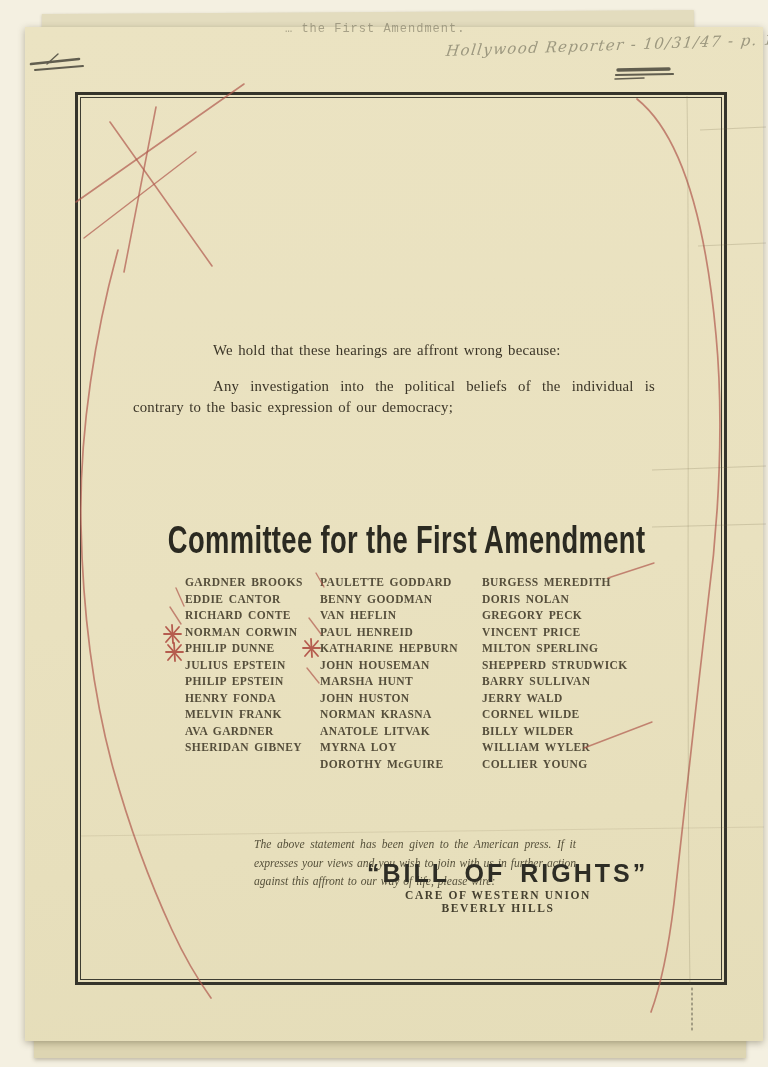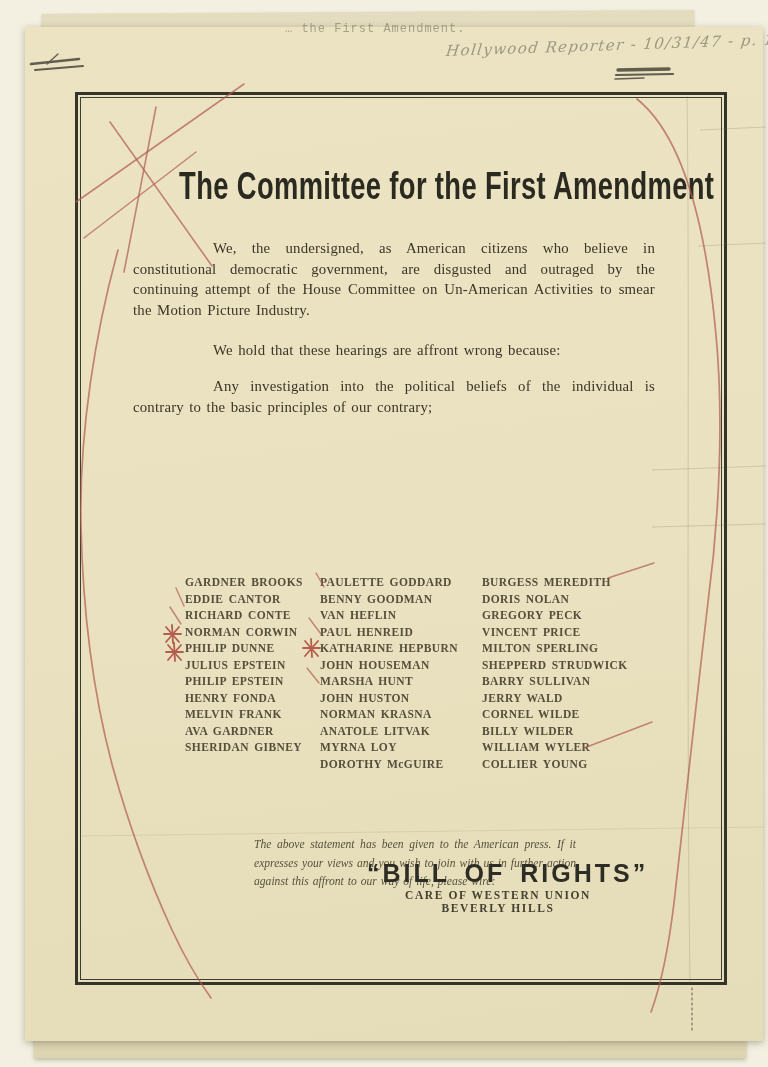--- a/index.html
+++ b/index.html
@@ -105,26 +105,25 @@
 <div class="stage">
 
   <div class="back-sheet"></div>
   <div class="bottom-sheet"></div>
 
   <div class="paper">
     <div class="frame">
       <div class="frame-inner"></div>
     </div>
 
-    <h1 class="title"><span class="condense">The Committee for the First Amendment</span></h1>
-
-    <p class="para p0">We, the undersigned, as American citizens who believe in constitutional democratic government, are disgusted and outraged by the continuing attempt of the House Committee on Un-American Activities to smear the Motion Picture Industry.</p>
+
     <p class="para p1">We hold that these hearings are affront wrong because:</p>
-    <p class="para p2">Any investigation into the political beliefs of the individual is contrary to the basic principles of our contrary;</p>
-
+    <p class="para p2">Any investigation into the political beliefs of the individual is contrary to the basic expression of our democracy;</p>
+
+    <h2 class="subtitle"><span class="condense">Committee for the First Amendment</span></h2>
 
     <div class="names">
       <div class="name-col c1">
           <div class="name-item">GARDNER BROOKS</div>
           <div class="name-item">EDDIE CANTOR</div>
           <div class="name-item">RICHARD CONTE</div>
           <div class="name-item">NORMAN CORWIN</div>
           <div class="name-item">PHILIP DUNNE</div>
           <div class="name-item">JULIUS EPSTEIN</div>
           <div class="name-item">PHILIP EPSTEIN</div>

